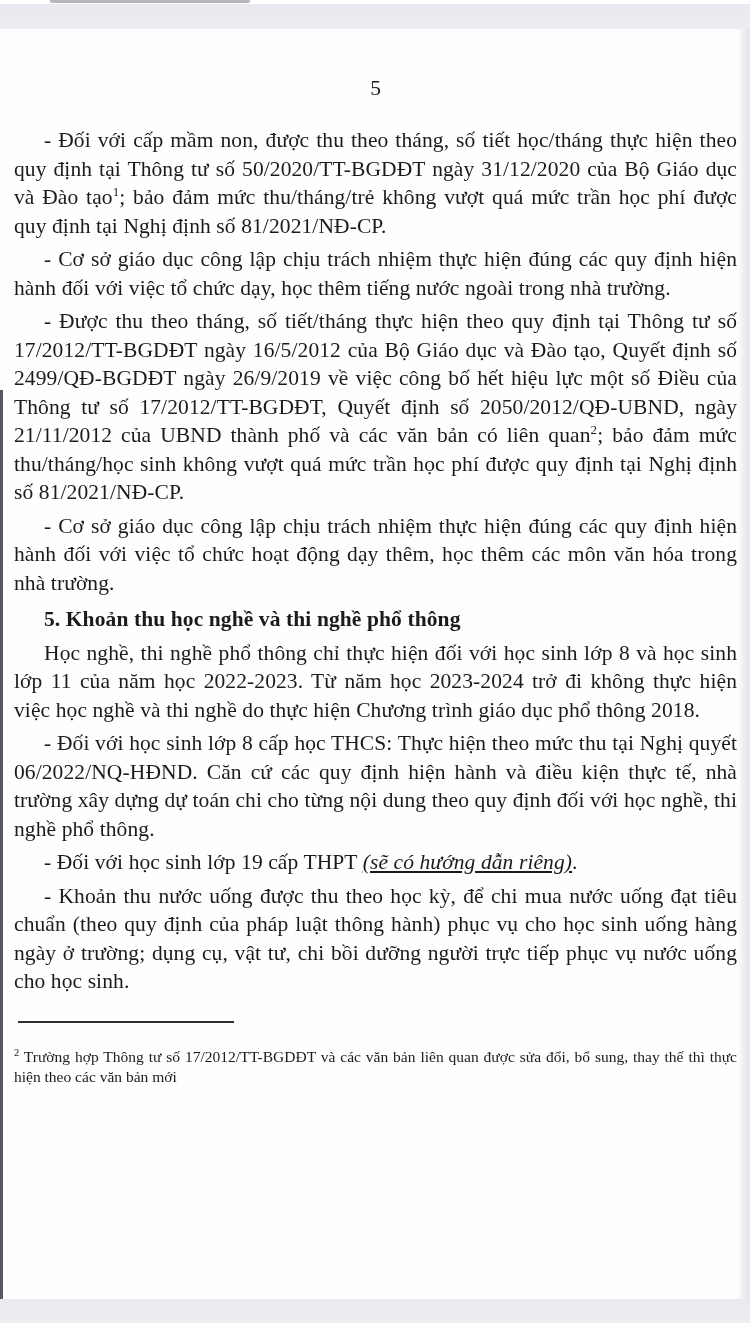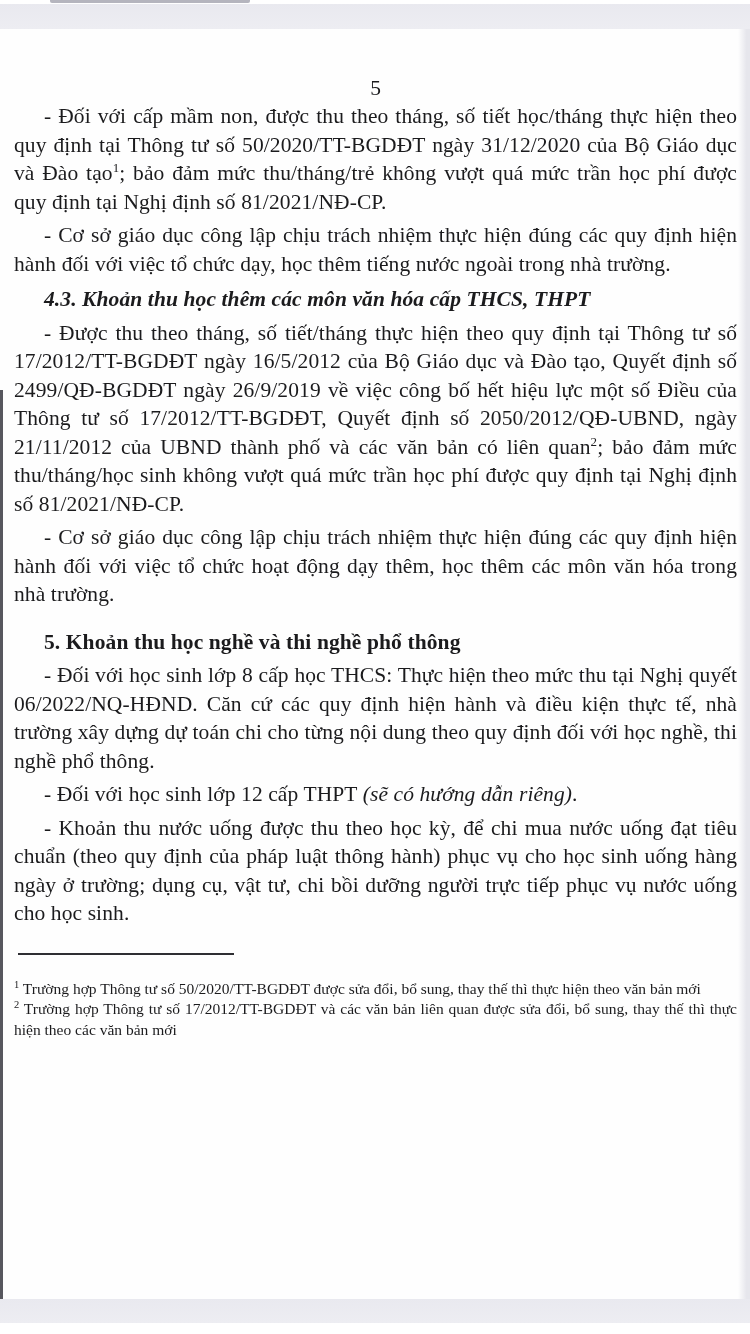--- a/index.html
+++ b/index.html
@@ -41,24 +41,24 @@
   }
   .page-number{
     margin-top:45px;text-align:center;
     font-size:21.5px;line-height:28px;
   }
   .doc-body{
     font-size:21.5px;line-height:28.5px;text-align:justify;
     letter-spacing:0.1px;
   }
   .blk{margin:5px 0 0 0;text-indent:30px;}
-  .doc-body .blk:first-child{margin-top:0;}
-  .heading-bold{font-weight:bold;margin-top:19px;}
+  .doc-body .blk:first-child{margin-top:24px;}
+  .heading-bold{font-weight:bold;margin-top:8px;}
   .heading-bold-italic{font-weight:bold;font-style:italic;margin-top:7px;}
-  .it{font-style:italic;}
+  .it{font-style:italic;text-decoration:underline;}
   sup{font-size:13px;line-height:0;}
   .footnote-sep{
     margin:25px 0 0 4px;width:216px;height:0;
     border-top:2px solid #2e2e33;
   }
   .footnotes{
     margin-top:24px;font-size:15.5px;line-height:20.5px;text-align:justify;
   }
   .fn{margin:0;}
   .fn sup{font-size:10.5px;}
@@ -68,31 +68,30 @@
 
 <div class="screen">
   <div class="top-edge-line"></div>
   <div class="top-bar"></div>
 
   <div class="page">
     <div class="page-number">5</div>
     <div class="doc-body">
         <p class="blk para"><span>- Đối với cấp mầm non, được thu theo tháng, số tiết học/tháng thực hiện theo quy định tại Thông tư số 50/2020/TT-BGDĐT ngày 31/12/2020 của Bộ Giáo dục và Đào tạo</span><sup>1</sup><span>; bảo đảm mức thu/tháng/trẻ không vượt quá mức trần học phí được quy định tại Nghị định số 81/2021/NĐ-CP.</span></p>
         <p class="blk para"><span>- Cơ sở giáo dục công lập chịu trách nhiệm thực hiện đúng các quy định hiện hành đối với việc tổ chức dạy, học thêm tiếng nước ngoài trong nhà trường.</span></p>
-        <p class="blk heading-bold-italic"><span>4.3. Khoản thu học thêm các môn văn hóa cấp THCS, THPT</span></p>
         <p class="blk para"><span>- Được thu theo tháng, số tiết/tháng thực hiện theo quy định tại Thông tư số 17/2012/TT-BGDĐT ngày 16/5/2012 của Bộ Giáo dục và Đào tạo, Quyết định số 2499/QĐ-BGDĐT ngày 26/9/2019 về việc công bố hết hiệu lực một số Điều của Thông tư số 17/2012/TT-BGDĐT, Quyết định số 2050/2012/QĐ-UBND, ngày 21/11/2012 của UBND thành phố và các văn bản có liên quan</span><sup>2</sup><span>; bảo đảm mức thu/tháng/học sinh không vượt quá mức trần học phí được quy định tại Nghị định số 81/2021/NĐ-CP.</span></p>
         <p class="blk para"><span>- Cơ sở giáo dục công lập chịu trách nhiệm thực hiện đúng các quy định hiện hành đối với việc tổ chức hoạt động dạy thêm, học thêm các môn văn hóa trong nhà trường.</span></p>
         <p class="blk heading-bold"><span>5. Khoản thu học nghề và thi nghề phổ thông</span></p>
+        <p class="blk para"><span>Học nghề, thi nghề phổ thông chỉ thực hiện đối với học sinh lớp 8 và học sinh lớp 11 của năm học 2022-2023. Từ năm học 2023-2024 trở đi không thực hiện việc học nghề và thi nghề do thực hiện Chương trình giáo dục phổ thông 2018.</span></p>
         <p class="blk para"><span>- Đối với học sinh lớp 8 cấp học THCS: Thực hiện theo mức thu tại Nghị quyết 06/2022/NQ-HĐND. Căn cứ các quy định hiện hành và điều kiện thực tế, nhà trường xây dựng dự toán chi cho từng nội dung theo quy định đối với học nghề, thi nghề phổ thông.</span></p>
-        <p class="blk para"><span>- Đối với học sinh lớp 12 cấp THPT </span><span class="it">(sẽ có hướng dẫn riêng)</span><span>.</span></p>
+        <p class="blk para"><span>- Đối với học sinh lớp 19 cấp THPT </span><span class="it">(sẽ có hướng dẫn riêng)</span><span>.</span></p>
         <p class="blk para"><span>- Khoản thu nước uống được thu theo học kỳ, để chi mua nước uống đạt tiêu chuẩn (theo quy định của pháp luật thông hành) phục vụ cho học sinh uống hàng ngày ở trường; dụng cụ, vật tư, chi bồi dưỡng người trực tiếp phục vụ nước uống cho học sinh.</span></p>
       </div>
     <div class="footnote-sep"></div>
     <div class="footnotes">
-        <p class="fn"><sup>1</sup> Trường hợp Thông tư số 50/2020/TT-BGDĐT được sửa đổi, bổ sung, thay thế thì thực hiện theo văn bản mới</p>
         <p class="fn"><sup>2</sup> Trường hợp Thông tư số 17/2012/TT-BGDĐT và các văn bản liên quan được sửa đổi, bổ sung, thay thế thì thực hiện theo các văn bản mới</p>
       </div>
   </div>
 
   <div class="left-edge-line"></div>
   <div class="right-edge-strip"></div>
   <div class="bottom-bar"></div>
 </div>
 
 </body></html>

